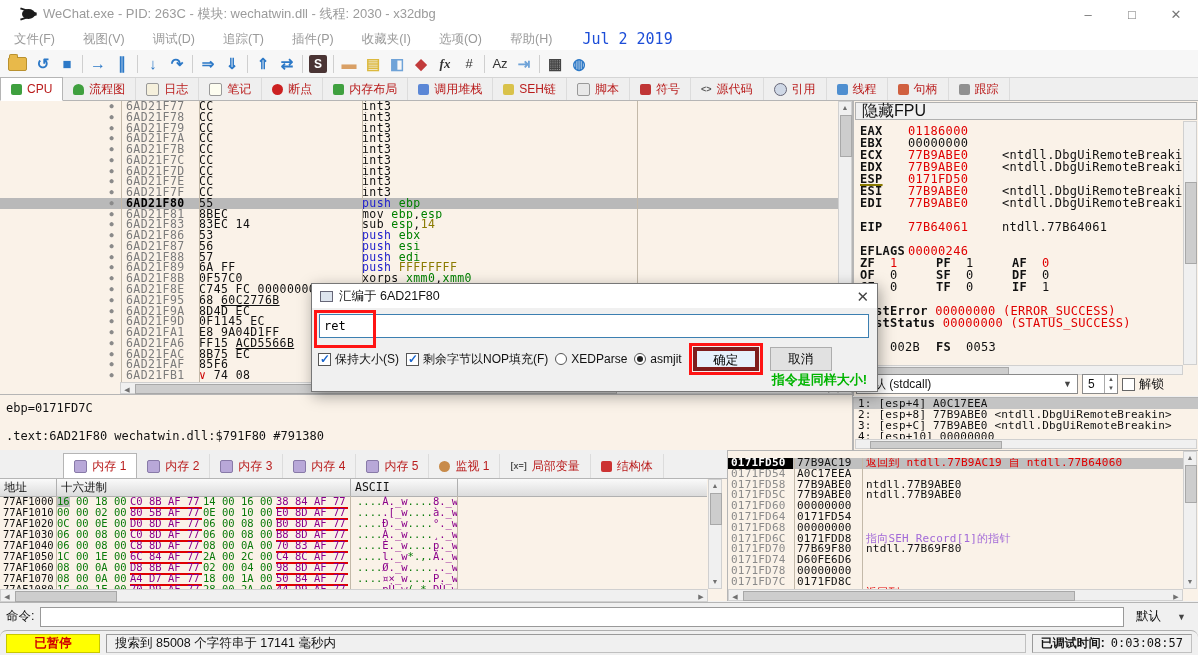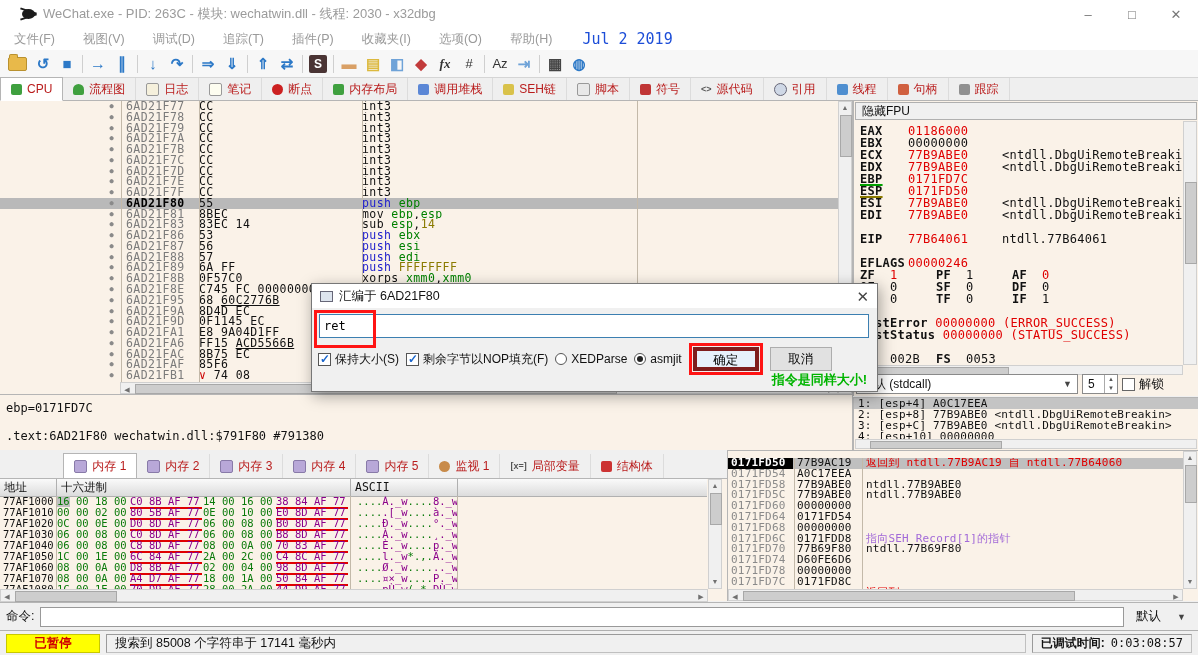--- a/index.html
+++ b/index.html
@@ -93,21 +93,21 @@
 
   
   .sb{position:absolute;background:#f0f0f0;border:1px solid #d0d0d0;box-sizing:border-box;}
   .sb .th{position:absolute;background:#cdcdcd;border:1px solid #a8a8a8;}
   .sb .ar{position:absolute;color:#707070;font-size:7px;line-height:10px;text-align:center;width:12px;}
 
   
   .regpanel{position:absolute;left:853px;top:101px;width:345px;height:295px;background:#faf2e8;
     border-left:1px solid #b5b5b5;box-sizing:border-box;}
   .fpu-header{height:18px;background:#f0f0f0;border:1px solid #b0b0b0;display:flex;align-items:center;
-    padding-left:6px;font-size:12px;color:#111;box-sizing:border-box;margin:1px;}
+    padding-left:6px;font-size:16px;color:#111;box-sizing:border-box;margin:1px;}
   .reg-rows{position:absolute;left:6px;top:24px;width:322px;height:240px;overflow:hidden;
     font-family:"DejaVu Sans Mono",monospace;font-size:12px;letter-spacing:.3px;}
   .reg-row{position:relative;height:12px;line-height:12px;white-space:pre;}
   .reg-gap{height:12px;}
   .rn{display:inline-block;min-width:48px;color:#111;font-weight:bold;}
   .rn.ug{text-decoration:underline;text-decoration-color:#00a000;text-decoration-thickness:2px;}
   .rn.uo{text-decoration:underline;text-decoration-color:#8a7a00;text-decoration-thickness:2px;}
   .rv{color:#111;}
   .rv.red{color:#e00000;}
   .rc{position:absolute;left:142px;color:#111;}
@@ -181,21 +181,21 @@
     border-top:1px solid #b5b5b5;display:flex;align-items:center;box-sizing:border-box;padding:0 4px;}
   .cmd-label{font-size:12.5px;margin:0 6px 0 2px;}
   .cmd-input{flex:1;height:20px;background:#fff;border:1px solid #999;box-sizing:border-box;
     font-family:"DejaVu Sans Mono",monospace;font-size:12px;padding:0 4px;}
   .cmd-combo{width:66px;height:20px;margin-left:4px;display:flex;align-items:center;font-size:12.5px;
     padding-left:8px;box-sizing:border-box;}
   .cmd-combo .arr{margin-left:auto;padding-right:8px;font-size:9px;color:#444;}
 
   
   .statusbar{position:absolute;left:0;top:630px;width:1198px;height:25px;background:#f0f0f0;
-    border-top:1px solid #b0b0b0;display:flex;align-items:center;box-sizing:border-box;padding:0 6px;gap:6px;}
+    border-top:1px solid #b0b0b0;display:flex;align-items:center;box-sizing:border-box;padding:0 6px;gap:6px;border-radius:7px;}
   .badge{width:92px;height:17px;background:#ffff00;color:#d00000;font-weight:bold;font-size:12.5px;
     display:flex;align-items:center;justify-content:center;border:1px solid #c8c800;}
   .stat-msg{flex:1;height:17px;border:1px solid #c0c0c0;border-top-color:#9a9a9a;border-left-color:#9a9a9a;
     display:flex;align-items:center;padding-left:8px;font-size:12.5px;}
   .stat-time{height:17px;display:flex;align-items:center;padding:0 8px;border:1px solid #c0c0c0;
     border-top-color:#9a9a9a;border-left-color:#9a9a9a;font-size:12px;font-weight:bold;}
   .stat-time .t{font-family:"DejaVu Sans Mono",monospace;margin-left:6px;font-weight:normal;}
 
   
   .dlg{position:absolute;left:311px;top:283px;width:567px;height:109px;background:#f0f0f0;
@@ -393,21 +393,20 @@
     </div>
   </div>
 
   <div class="regpanel">
     <div class="fpu-header">隐藏FPU</div>
     <div class="reg-rows">
         <div class="reg-row"><span class="rn">EAX</span><span class="rv red">01186000</span></div>
         <div class="reg-row"><span class="rn">EBX</span><span class="rv">00000000</span></div>
         <div class="reg-row"><span class="rn">ECX</span><span class="rv red">77B9ABE0</span><span class="rc">&lt;ntdll.DbgUiRemoteBreakin&gt;</span></div>
         <div class="reg-row"><span class="rn">EDX</span><span class="rv red">77B9ABE0</span><span class="rc">&lt;ntdll.DbgUiRemoteBreakin&gt;</span></div>
-        <div class="reg-row"><span class="rn ug">EBP</span><span class="rv red">0171FD7C</span></div>
         <div class="reg-row"><span class="rn uo">ESP</span><span class="rv red">0171FD50</span></div>
         <div class="reg-row"><span class="rn">ESI</span><span class="rv red">77B9ABE0</span><span class="rc">&lt;ntdll.DbgUiRemoteBreakin&gt;</span></div>
         <div class="reg-row"><span class="rn">EDI</span><span class="rv red">77B9ABE0</span><span class="rc">&lt;ntdll.DbgUiRemoteBreakin&gt;</span></div>
         <div class="reg-gap"></div>
         <div class="reg-row"><span class="rn">EIP</span><span class="rv red">77B64061</span><span class="rc">ntdll.77B64061</span></div>
         <div class="reg-gap"></div>
         <div class="reg-row"><span class="rn">EFLAGS</span><span class="rv red">00000246</span></div>
         <div class="reg-row"><span class="fl-n">ZF</span><span class="fl-v red">1</span><span class="fl-n">PF</span><span class="fl-v">1</span><span class="fl-n">AF</span><span class="fl-v red">0</span></div>
         <div class="reg-row"><span class="fl-n">OF</span><span class="fl-v">0</span><span class="fl-n">SF</span><span class="fl-v">0</span><span class="fl-n">DF</span><span class="fl-v">0</span></div>
         <div class="reg-row"><span class="fl-n">CF</span><span class="fl-v">0</span><span class="fl-n">TF</span><span class="fl-v">0</span><span class="fl-n">IF</span><span class="fl-v">1</span></div>

